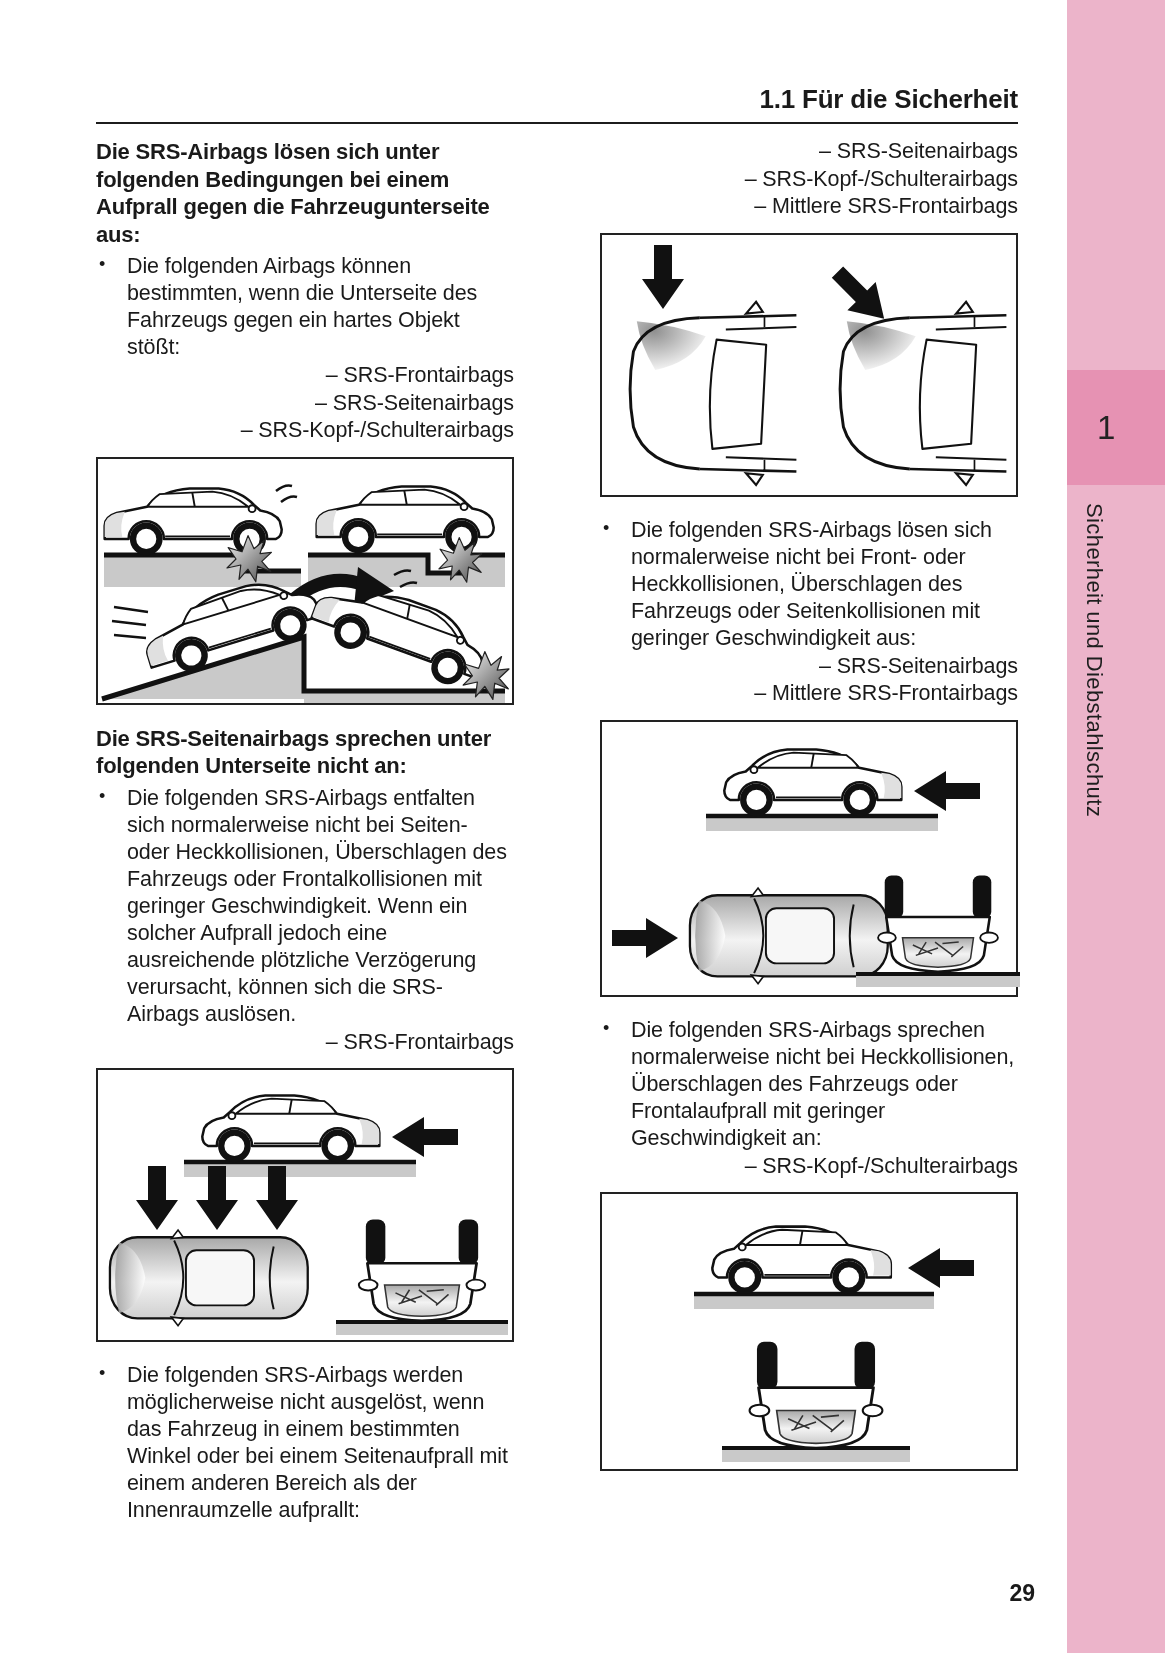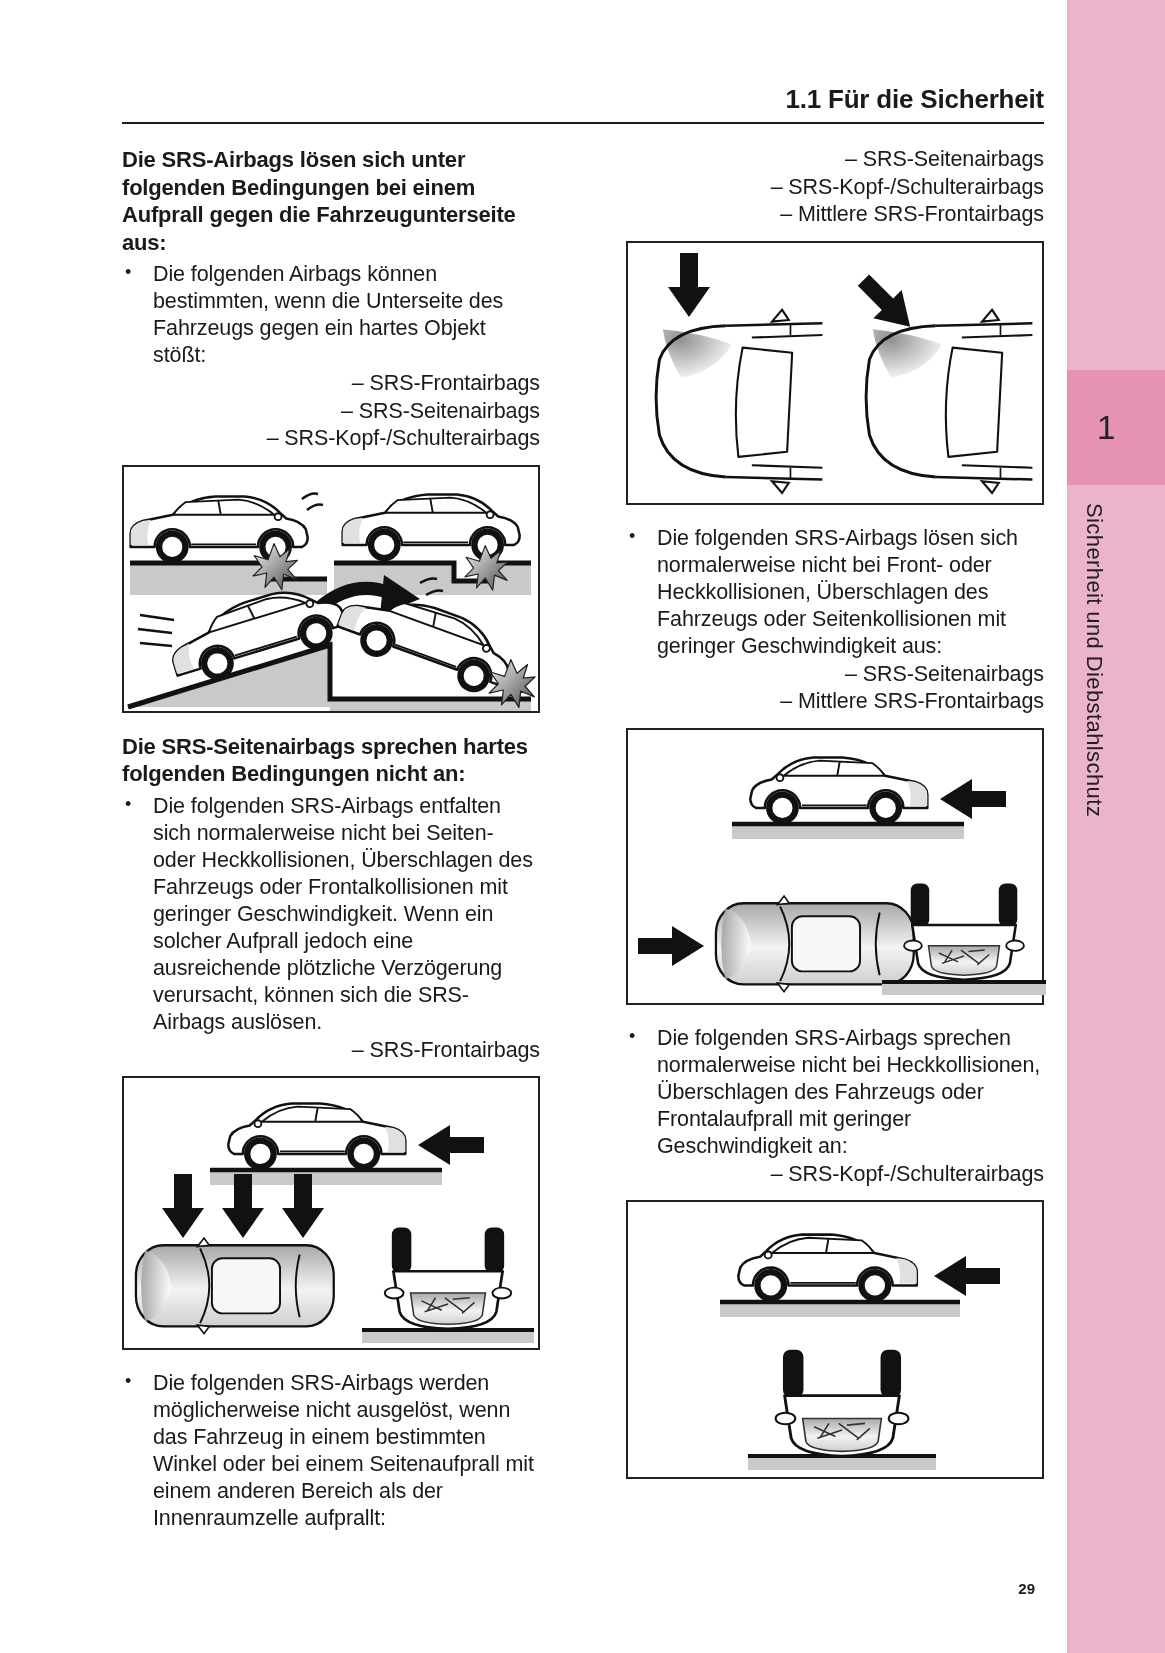--- a/index.html
+++ b/index.html
@@ -6,35 +6,35 @@
   .page{position:relative;width:1165px;height:1653px;background:#ffffff;overflow:hidden;
         font-family:"Liberation Sans", sans-serif;color:#1a1a1a;}
   
   .sidebar{position:absolute;top:0;right:0;width:98px;height:1653px;background:#ecb4ca;}
   .chapter-tab{position:absolute;top:370px;left:0;width:98px;height:115px;background:#e692b3;
                display:flex;align-items:center;}
   .chapter-tab .num{font-size:33px;font-weight:500;color:#222;padding-left:30px;}
   .chapter-title{position:absolute;top:503px;left:14px;writing-mode:vertical-rl;
                  font-size:22px;color:#1e1e1e;letter-spacing:0.4px;white-space:nowrap;}
   
-  .content{position:absolute;left:122px;top:0;width:922px;}
+  .content{position:absolute;left:96px;top:0;width:922px;}
   .hdr{margin-top:84px;text-align:right;font-size:26px;font-weight:bold;letter-spacing:-0.2px;}
   .rule{margin-top:7px;border-bottom:2.5px solid #1c1c1c;}
   
-  .cols{display:flex;gap:86px;margin-top:22px;}
+  .cols{display:flex;gap:86px;margin-top:14px;}
   .col{width:418px;}
   .h3{font-size:22px;font-weight:bold;line-height:27.5px;margin:0 0 5px 0;letter-spacing:-0.2px;}
   .bullet{display:flex;margin:1px 0 1px 0;}
   .bullet .dot{flex:0 0 28px;font-size:18px;padding-top:1px;padding-left:3px;}
   .bullet .btxt{flex:1;font-size:21.5px;line-height:27px;letter-spacing:-0.1px;}
   .dash{margin-left:42px;font-size:21.5px;line-height:27.5px;letter-spacing:-0.1px;text-align:right;}
   .figure{border:2.5px solid #222;background:#fff;margin:12px 0 20px 0;line-height:0;}
   .figure svg{display:block;}
   .pagenum{position:absolute;left:113px;top:1580px;width:922px;text-align:right;
-           font-size:15px;font-weight:bold;}
+           font-size:23px;font-weight:bold;}
 </style>
 </head>
 <body>
 
 <svg width="0" height="0" style="position:absolute" aria-hidden="true">
   <defs>
     <linearGradient id="gs" x1="0" y1="0" x2="1" y2="1">
       <stop offset="0" stop-color="#f5f5f5"></stop>
         <stop offset="1" stop-color="#4a4a4a"></stop>
     </linearGradient>
@@ -155,21 +155,21 @@
               </g>
             <path d="M16,148 l34,5 M14,162 l34,4 M16,176 l32,3" stroke="#111" stroke-width="2.5" fill="none"></path>
             <g transform="translate(408,161) rotate(20) scale(-0.63,0.63)">
                 <use href="#car-side"></use>
               </g>
             <path d="M296,116 q10,-6 17,-4 M302,128 q10,-6 17,-4" stroke="#111" stroke-width="2.5" fill="none"></path>
             <use href="#impact-star" transform="translate(362,192) scale(0.62)"></use>
           </svg>
         </div>
 
-        <p class="h3">Die SRS-Seitenairbags sprechen hartes folgenden Bedingungen nicht an:</p>
+        <p class="h3">Die SRS-Seitenairbags sprechen unter folgenden Unterseite nicht an:</p>
 
         <div class="bullet">
           <span class="dot">•</span>
           <span class="btxt">Die folgenden SRS-Airbags entfalten sich normalerweise nicht bei Seiten- oder Heckkollisionen, Überschlagen des Fahrzeugs oder Frontalkollisionen mit geringer Geschwindigkeit. Wenn ein solcher Aufprall jedoch eine ausreichende plötzliche Verzögerung verursacht, können sich die SRS-Airbags auslösen.</span>
         </div>
         <div class="dash">– SRS-Frontairbags</div>
 
         <div class="figure">
           <svg viewBox="0 0 413 270" width="413" height="270">
             <rect x="86" y="92" width="232" height="15" fill="#c9c9c9"></rect>

